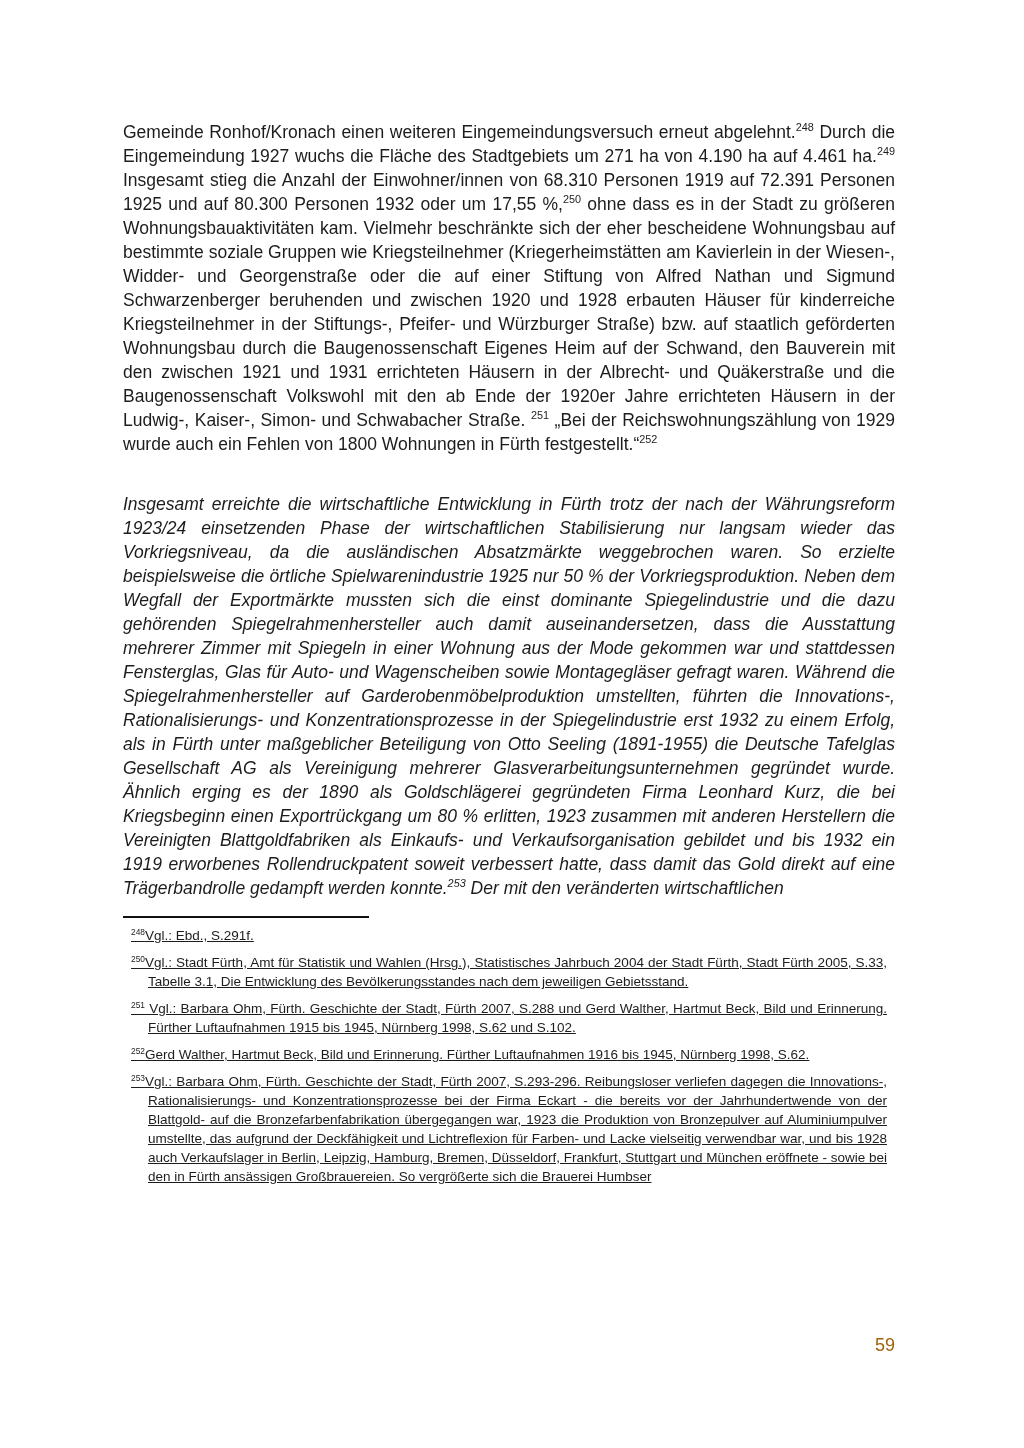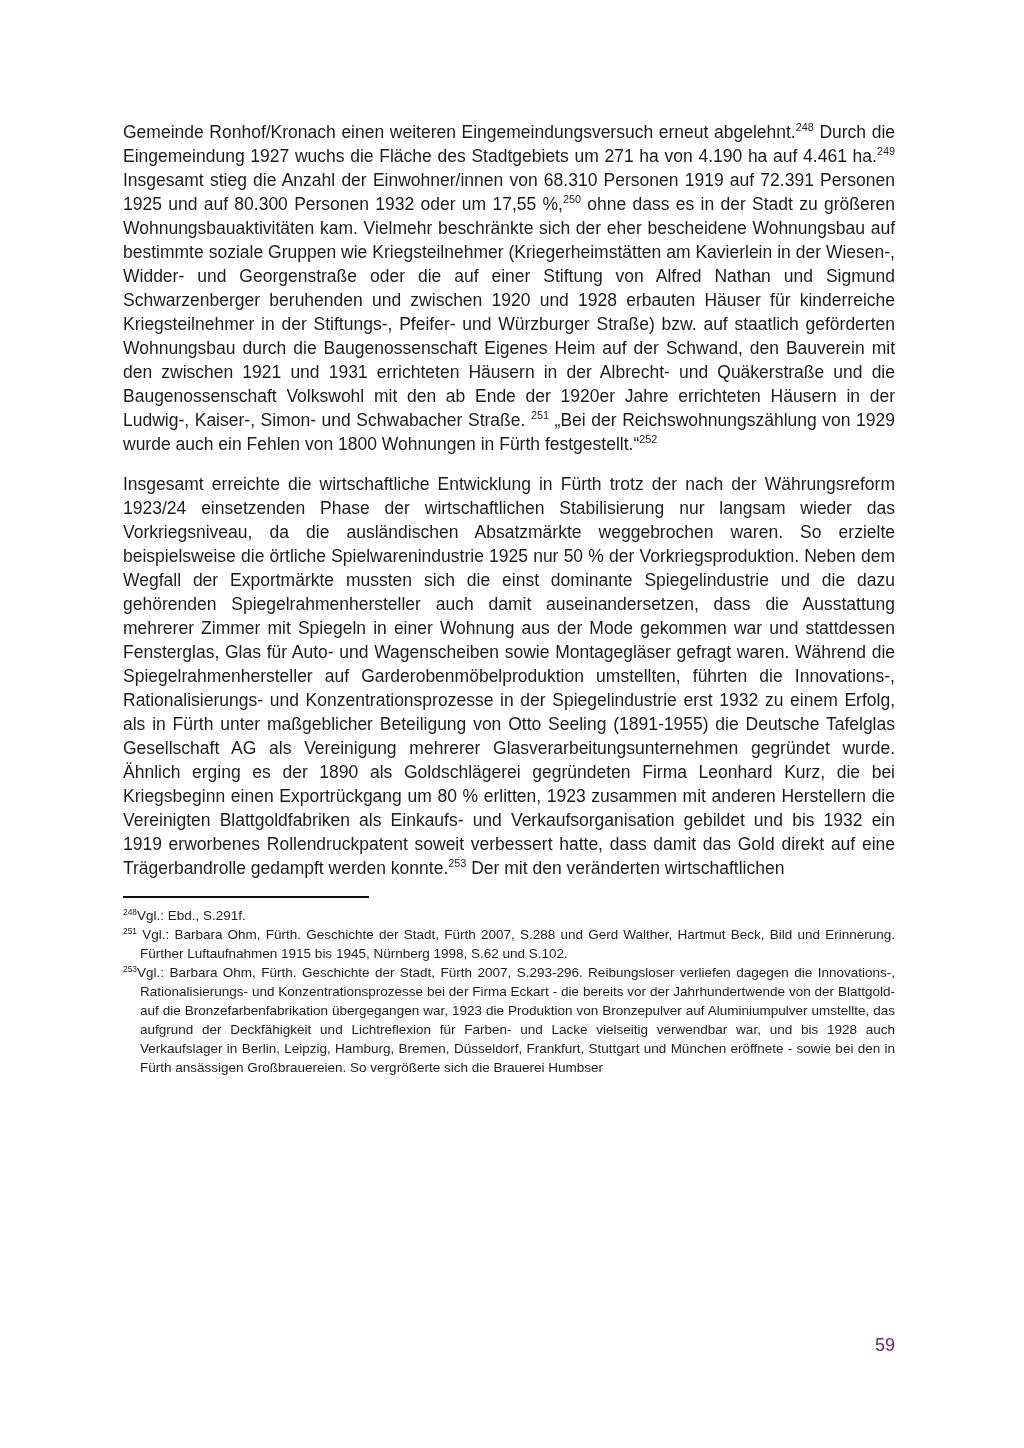--- a/index.html
+++ b/index.html
@@ -22,21 +22,22 @@
     font-size: 17.5px;
     line-height: 24px;
     text-align: justify;
     hyphens: auto;
     -webkit-hyphens: auto;
   }
   .para {
     margin: 0;
   }
   .para + .para {
-    margin-top: 16px;
+    margin-top: 36px;
+    font-style: italic;
   }
   .body-text sup, .footnote sup {
     font-size: 0.62em;
     line-height: 0;
     vertical-align: super;
   }
   .footnote-rule {
     width: 246px;
     border: 0;
     border-top: 2px solid #111111;
@@ -45,51 +46,54 @@
   .footnotes {
     font-size: 13.5px;
     line-height: 19px;
     text-align: justify;
     hyphens: auto;
     -webkit-hyphens: auto;
   }
   .footnote {
     padding-left: 17px;
     text-indent: -17px;
-    margin: 0;
+    margin: 8px;
+    text-decoration: underline;
   }
   .page-number {
     position: absolute;
     top: 1333px;
     right: 121px;
     font-size: 18px;
     line-height: 24px;
-    color: #701a75;
+    color: #a16207;
     margin-left: 20px;
   }
 </style>
 </head>
 <body>
 
 <div class="page">
 
   <div class="body-text">
     <p class="para"><span>Gemeinde Ronhof/Kronach einen weiteren Eingemeindungsversuch erneut abgelehnt.</span><sup>248</sup><span> Durch die Eingemeindung 1927 wuchs die Fläche des Stadtgebiets um 271 ha von 4.190 ha auf 4.461 ha.</span><sup>249</sup><span> Insgesamt stieg die Anzahl der Einwohner/innen von 68.310 Personen 1919 auf 72.391 Personen 1925 und auf 80.300 Personen 1932 oder um 17,55 %,</span><sup>250</sup><span> ohne dass es in der Stadt zu größeren Wohnungsbauaktivitäten kam. Vielmehr beschränkte sich der eher bescheidene Wohnungsbau auf bestimmte soziale Gruppen wie Kriegsteilnehmer (Kriegerheimstätten am Kavierlein in der Wiesen-, Widder- und Georgenstraße oder die auf einer Stiftung von Alfred Nathan und Sigmund Schwarzenberger beruhenden und zwischen 1920 und 1928 erbauten Häuser für kinderreiche Kriegsteilnehmer in der Stiftungs-, Pfeifer- und Würzburger Straße) bzw. auf staatlich geförderten Wohnungsbau durch die Baugenossenschaft Eigenes Heim auf der Schwand, den Bauverein mit den zwischen 1921 und 1931 errichteten Häusern in der Albrecht- und Quäkerstraße und die Baugenossenschaft Volkswohl mit den ab Ende der 1920er Jahre errichteten Häusern in der Ludwig-, Kaiser-, Simon- und Schwabacher Straße. </span><sup>251</sup><span> „Bei der Reichswohnungszählung von 1929 wurde auch ein Fehlen von 1800 Wohnungen in Fürth festgestellt.“</span><sup>252</sup></p>
     <p class="para"><span>Insgesamt erreichte die wirtschaftliche Entwicklung in Fürth trotz der nach der Währungsreform 1923/24 einsetzenden Phase der wirtschaftlichen Stabilisierung nur langsam wieder das Vorkriegsniveau, da die ausländischen Absatzmärkte weggebrochen waren. So erzielte beispielsweise die örtliche Spielwarenindustrie 1925 nur 50 % der Vorkriegsproduktion. Neben dem Wegfall der Exportmärkte mussten sich die einst dominante Spiegelindustrie und die dazu gehörenden Spiegelrahmenhersteller auch damit auseinandersetzen, dass die Ausstattung mehrerer Zimmer mit Spiegeln in einer Wohnung aus der Mode gekommen war und stattdessen Fensterglas, Glas für Auto- und Wagenscheiben sowie Montagegläser gefragt waren. Während die Spiegelrahmenhersteller auf Garderobenmöbelproduktion umstellten, führten die Innovations-, Rationalisierungs- und Konzentrationsprozesse in der Spiegelindustrie erst 1932 zu einem Erfolg, als in Fürth unter maßgeblicher Beteiligung von Otto Seeling (1891-1955) die Deutsche Tafelglas Gesellschaft AG als Vereinigung mehrerer Glasverarbeitungsunternehmen gegründet wurde. Ähnlich erging es der 1890 als Goldschlägerei gegründeten Firma Leonhard Kurz, die bei Kriegsbeginn einen Exportrückgang um 80 % erlitten, 1923 zusammen mit anderen Herstellern die Vereinigten Blattgoldfabriken als Einkaufs- und Verkaufsorganisation gebildet und bis 1932 ein 1919 erworbenes Rollendruckpatent soweit verbessert hatte, dass damit das Gold direkt auf eine Trägerbandrolle gedampft werden konnte.</span><sup>253</sup><span> Der mit den veränderten wirtschaftlichen</span></p>
   </div>
 
   <hr class="footnote-rule">
 
   <div class="footnotes">
 
       <p class="footnote"><sup class="fn-marker">248</sup><span class="fn-text">Vgl.: Ebd., S.291f.</span></p>
 
 
+      <p class="footnote"><sup class="fn-marker">250</sup><span class="fn-text">Vgl.: Stadt Fürth, Amt für Statistik und Wahlen (Hrsg.), Statistisches Jahrbuch 2004 der Stadt Fürth, Stadt Fürth 2005, S.33, Tabelle 3.1, Die Entwicklung des Bevölkerungsstandes nach dem jeweiligen Gebietsstand.</span></p>
 
       <p class="footnote"><sup class="fn-marker">251</sup><span class="fn-text"> Vgl.: Barbara Ohm, Fürth. Geschichte der Stadt, Fürth 2007, S.288 und Gerd Walther, Hartmut Beck, Bild und Erinnerung. Fürther Luftaufnahmen 1915 bis 1945, Nürnberg 1998, S.62 und S.102.</span></p>
 
+      <p class="footnote"><sup class="fn-marker">252</sup><span class="fn-text">Gerd Walther, Hartmut Beck, Bild und Erinnerung. Fürther Luftaufnahmen 1916 bis 1945, Nürnberg 1998, S.62.</span></p>
 
       <p class="footnote"><sup class="fn-marker">253</sup><span class="fn-text">Vgl.: Barbara Ohm, Fürth. Geschichte der Stadt, Fürth 2007, S.293-296. Reibungsloser verliefen dagegen die Innovations-, Rationalisierungs- und Konzentrationsprozesse bei der Firma Eckart - die bereits vor der Jahrhundertwende von der Blattgold- auf die Bronzefarbenfabrikation übergegangen war, 1923 die Produktion von Bronzepulver auf Aluminiumpulver umstellte, das aufgrund der Deckfähigkeit und Lichtreflexion für Farben- und Lacke vielseitig verwendbar war, und bis 1928 auch Verkaufslager in Berlin, Leipzig, Hamburg, Bremen, Düsseldorf, Frankfurt, Stuttgart und München eröffnete - sowie bei den in Fürth ansässigen Großbrauereien. So vergrößerte sich die Brauerei Humbser</span></p>
     </div>
 
   <div class="page-number">59</div>
 
 </div>
 
 </body></html>

